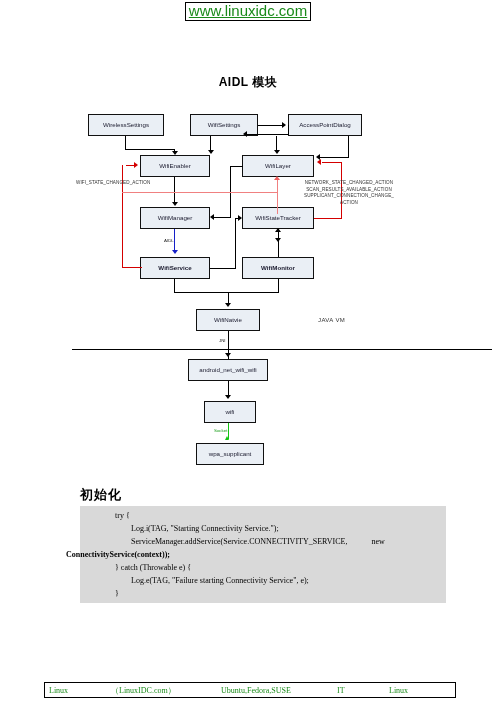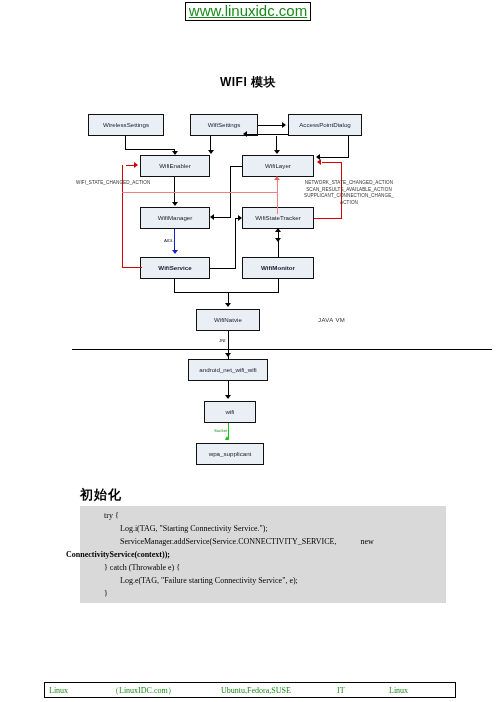--- a/index.html
+++ b/index.html
@@ -107,21 +107,21 @@
   }
   .codebox{
     margin:0 58px 0 72px;
     background:#d9d9d9;
     padding:3px 0 3px 0;
   }
   .codeline{
     font-family:"Liberation Serif", serif;
     font-size:8px;line-height:13px;
     white-space:pre;
-    padding-left:0;
+    padding-left:11px;
   }
   .codewrap{
     font-family:"Liberation Serif", serif;
     font-size:8px;line-height:13px;
   }
   .codebox .full{
     margin-left:-14px;padding-left:0;font-weight:bold;
   }
   p.tail{
     margin:0;padding:1px 58px 2px 72px;
@@ -149,21 +149,21 @@
 <body>
 
 <div class="page">
 
   <div class="site-header">
     <a href="#" class="site-link">www.linuxidc.com</a>
   </div>
 
   <div class="diagram">
 
-    <div class="dtitle">WIFI 模块</div>
+    <div class="dtitle">AIDL 模块</div>
 
     <div class="box" style="left:88px;top:54px;width:76px;height:22px;">WirelessSettings</div>
 
     <div class="box" style="left:190px;top:54px;width:68px;height:22px;">WifiSettings</div>
 
     <div class="box" style="left:288px;top:54px;width:74px;height:22px;">AccessPointDialog</div>
 
     <div class="box" style="left:140px;top:95px;width:70px;height:22px;">WifiEnabler</div>
 
     <div class="box" style="left:242px;top:95px;width:72px;height:22px;">WifiLayer</div>

